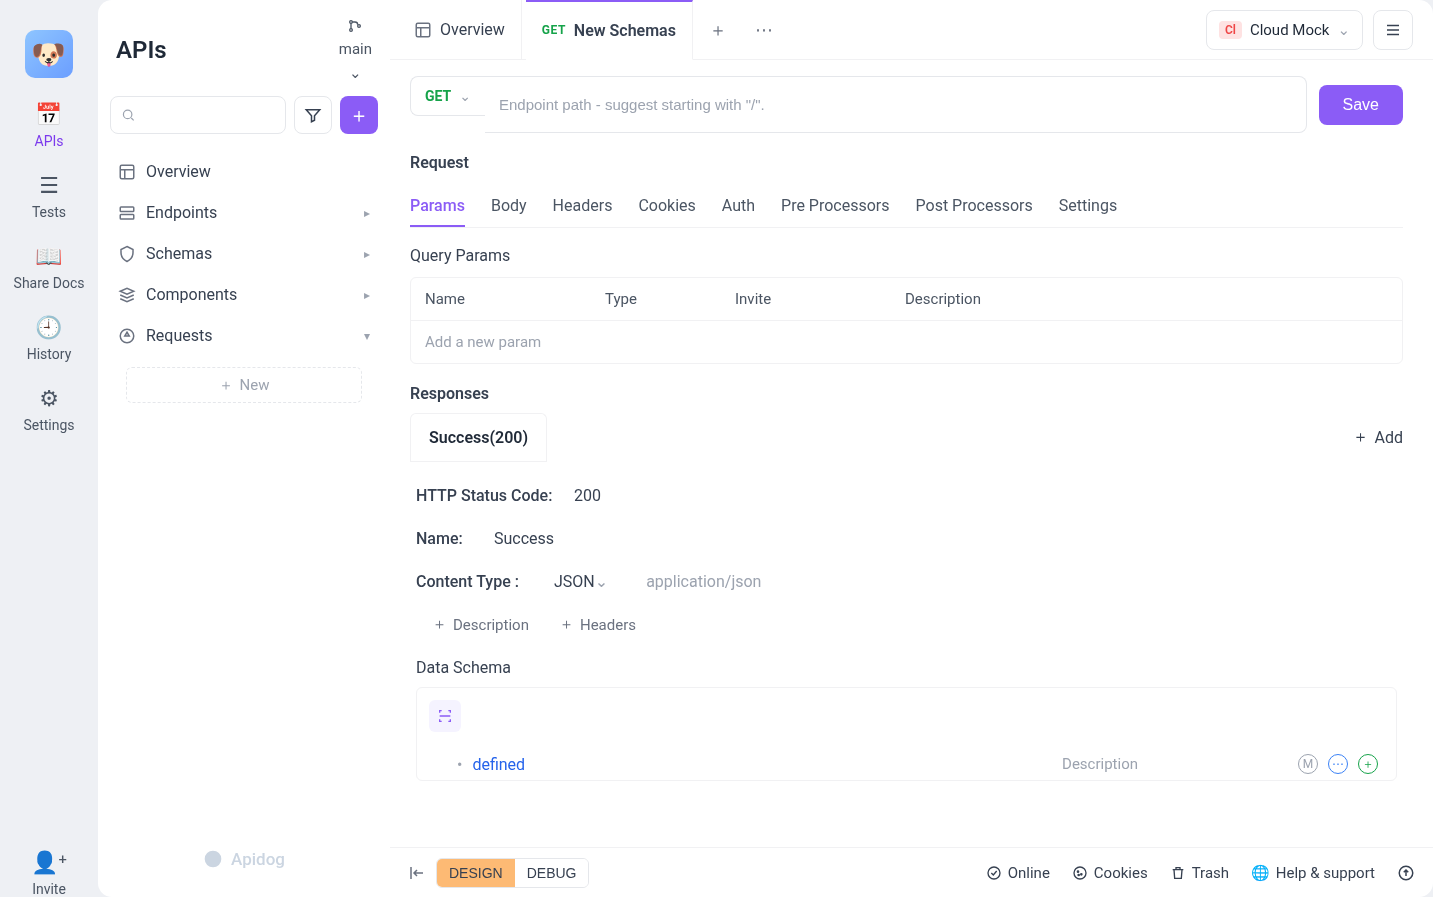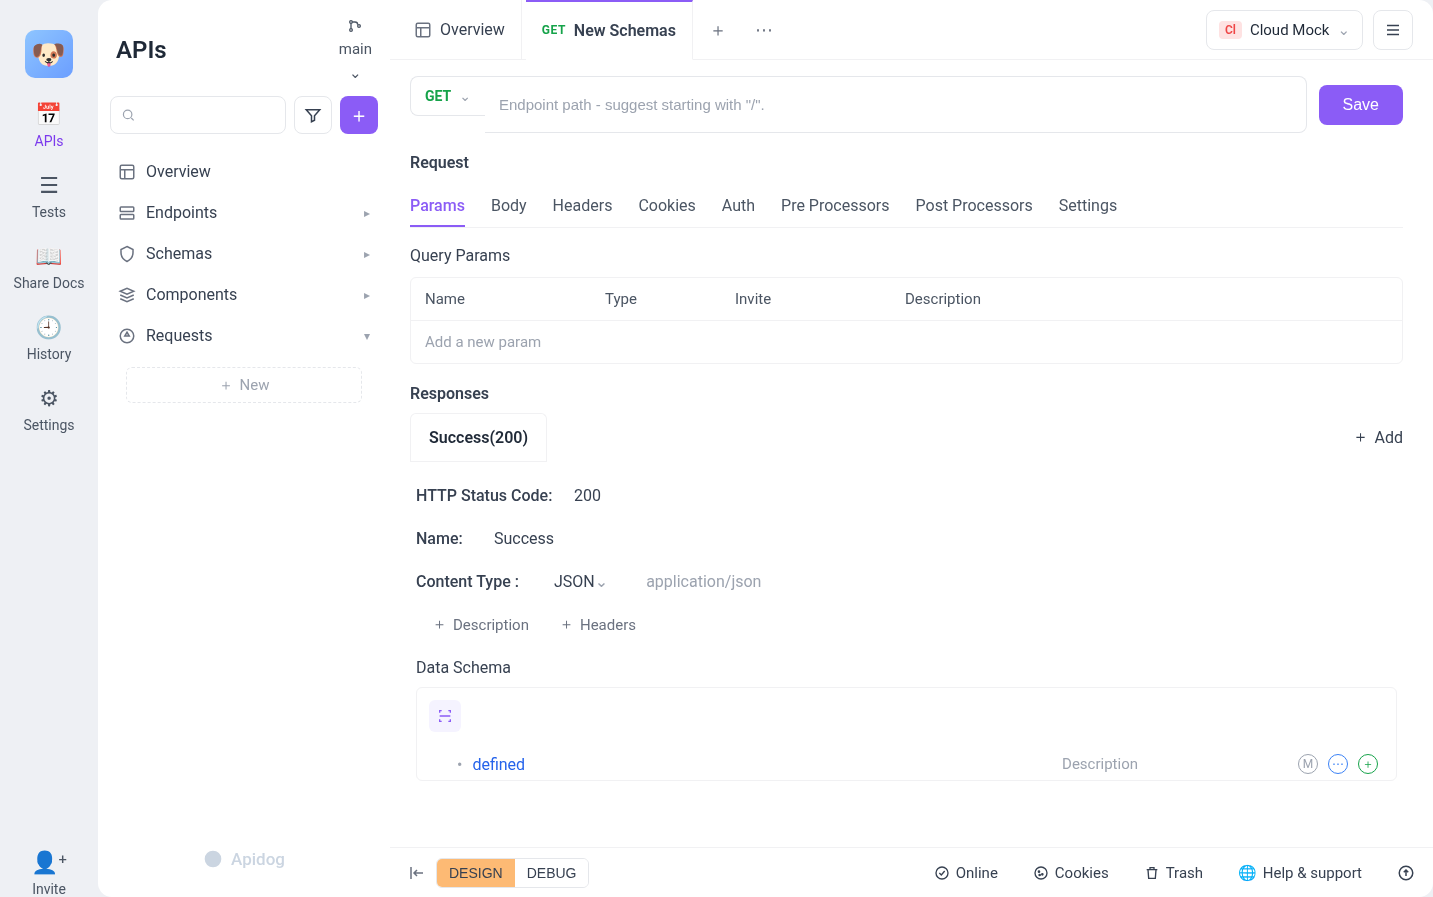--- a/index.html
+++ b/index.html
@@ -75,21 +75,21 @@
 .ic-m { border:1px solid #9ca3af; color:#9ca3af; }
 .ic-dots { border:1px solid #3b82f6; color:#3b82f6; }
 .ic-plus { border:1px solid #16a34a; color:#16a34a; }
 .schema-empty { padding:6px 18px 18px 80px; color:#374151; font-size:16px; }
 .schema-empty a { color:#8b5cf6; cursor:pointer; }
 .footer { height:50px; border-top:1px solid #f1f1f3; display:flex; align-items:center; padding:0 18px; gap:14px; font-size:15px; color:#374151; }
 .footer-left { display:flex; align-items:center; gap:10px; }
 .seg { display:flex; border:1px solid #e5e7eb; border-radius:6px; overflow:hidden; }
 .seg button { border:none; background:#fff; padding:6px 12px; font-size:14px; cursor:pointer; color:#374151; }
 .seg button.active { background:#fdba74; font-weight:400; }
-.footer-right { margin-left:auto; display:flex; align-items:center; gap:35px; }
+.footer-right { margin-left:auto; display:flex; align-items:center; gap:22px; }
 .footer-item { display:flex; align-items:center; gap:6px; cursor:pointer; }
 svg { display:block; }
 </style>
 </head>
 <body>
 
 <div class="app">
 
   <div class="rail">
     <div class="rail-logo">🐶</div>

